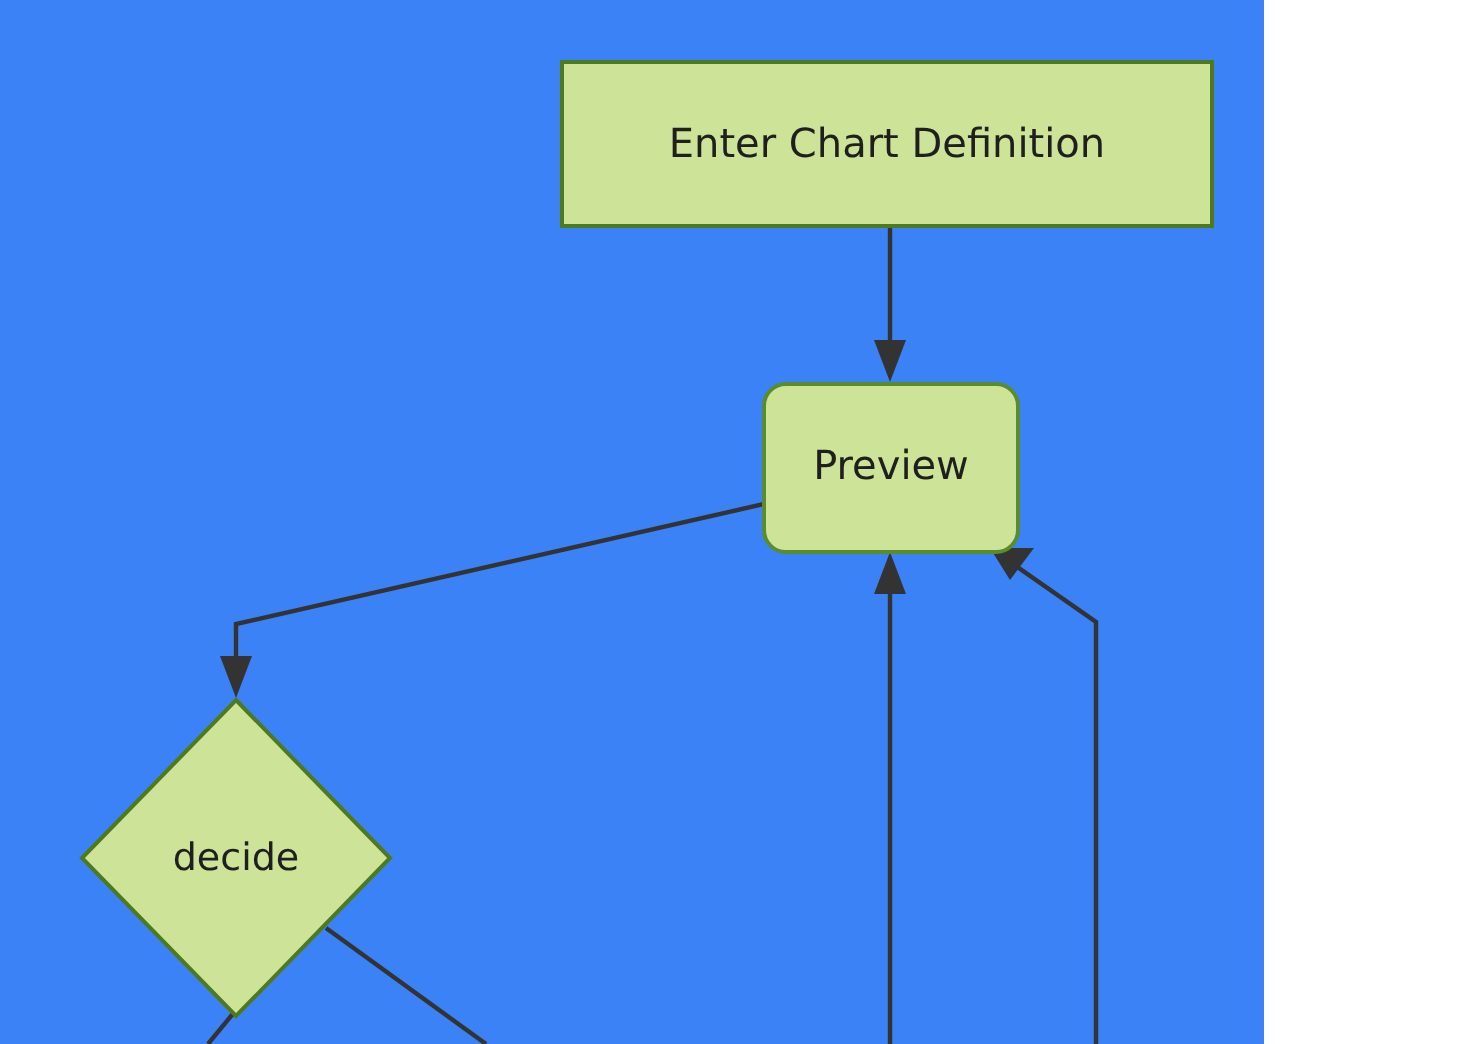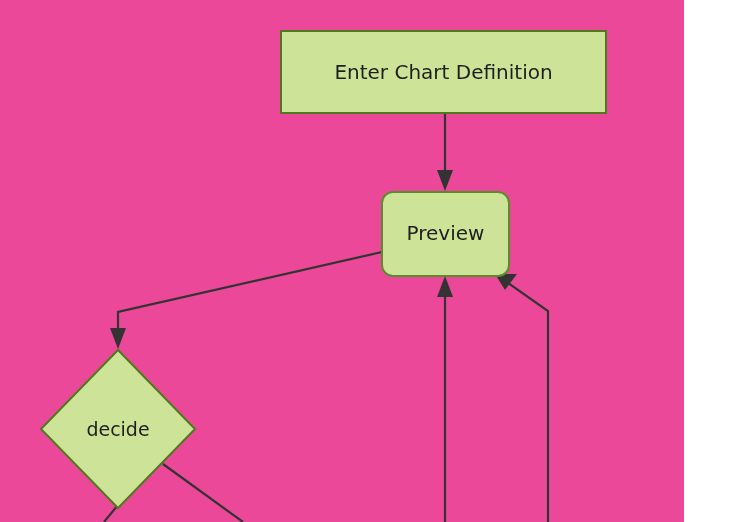--- a/index.html
+++ b/index.html
@@ -2,23 +2,23 @@
 <html><head>
 <meta charset="utf-8">
 <style>
   html, body {
     margin: 0;
     padding: 0;
     background: #ffffff;
   }
   #canvas {
     position: relative;
-    width: 684px;
+    width: 632px;
     height: 522px;
-    background: #ec4899;
+    background: #3b82f6;
     overflow: hidden;
     font-family: "DejaVu Sans", "Liberation Sans", sans-serif;
   }
   #flow-svg {
     position: absolute;
     top: 0;
     left: 0;
     width: 740px;
     height: 522px;
   }

